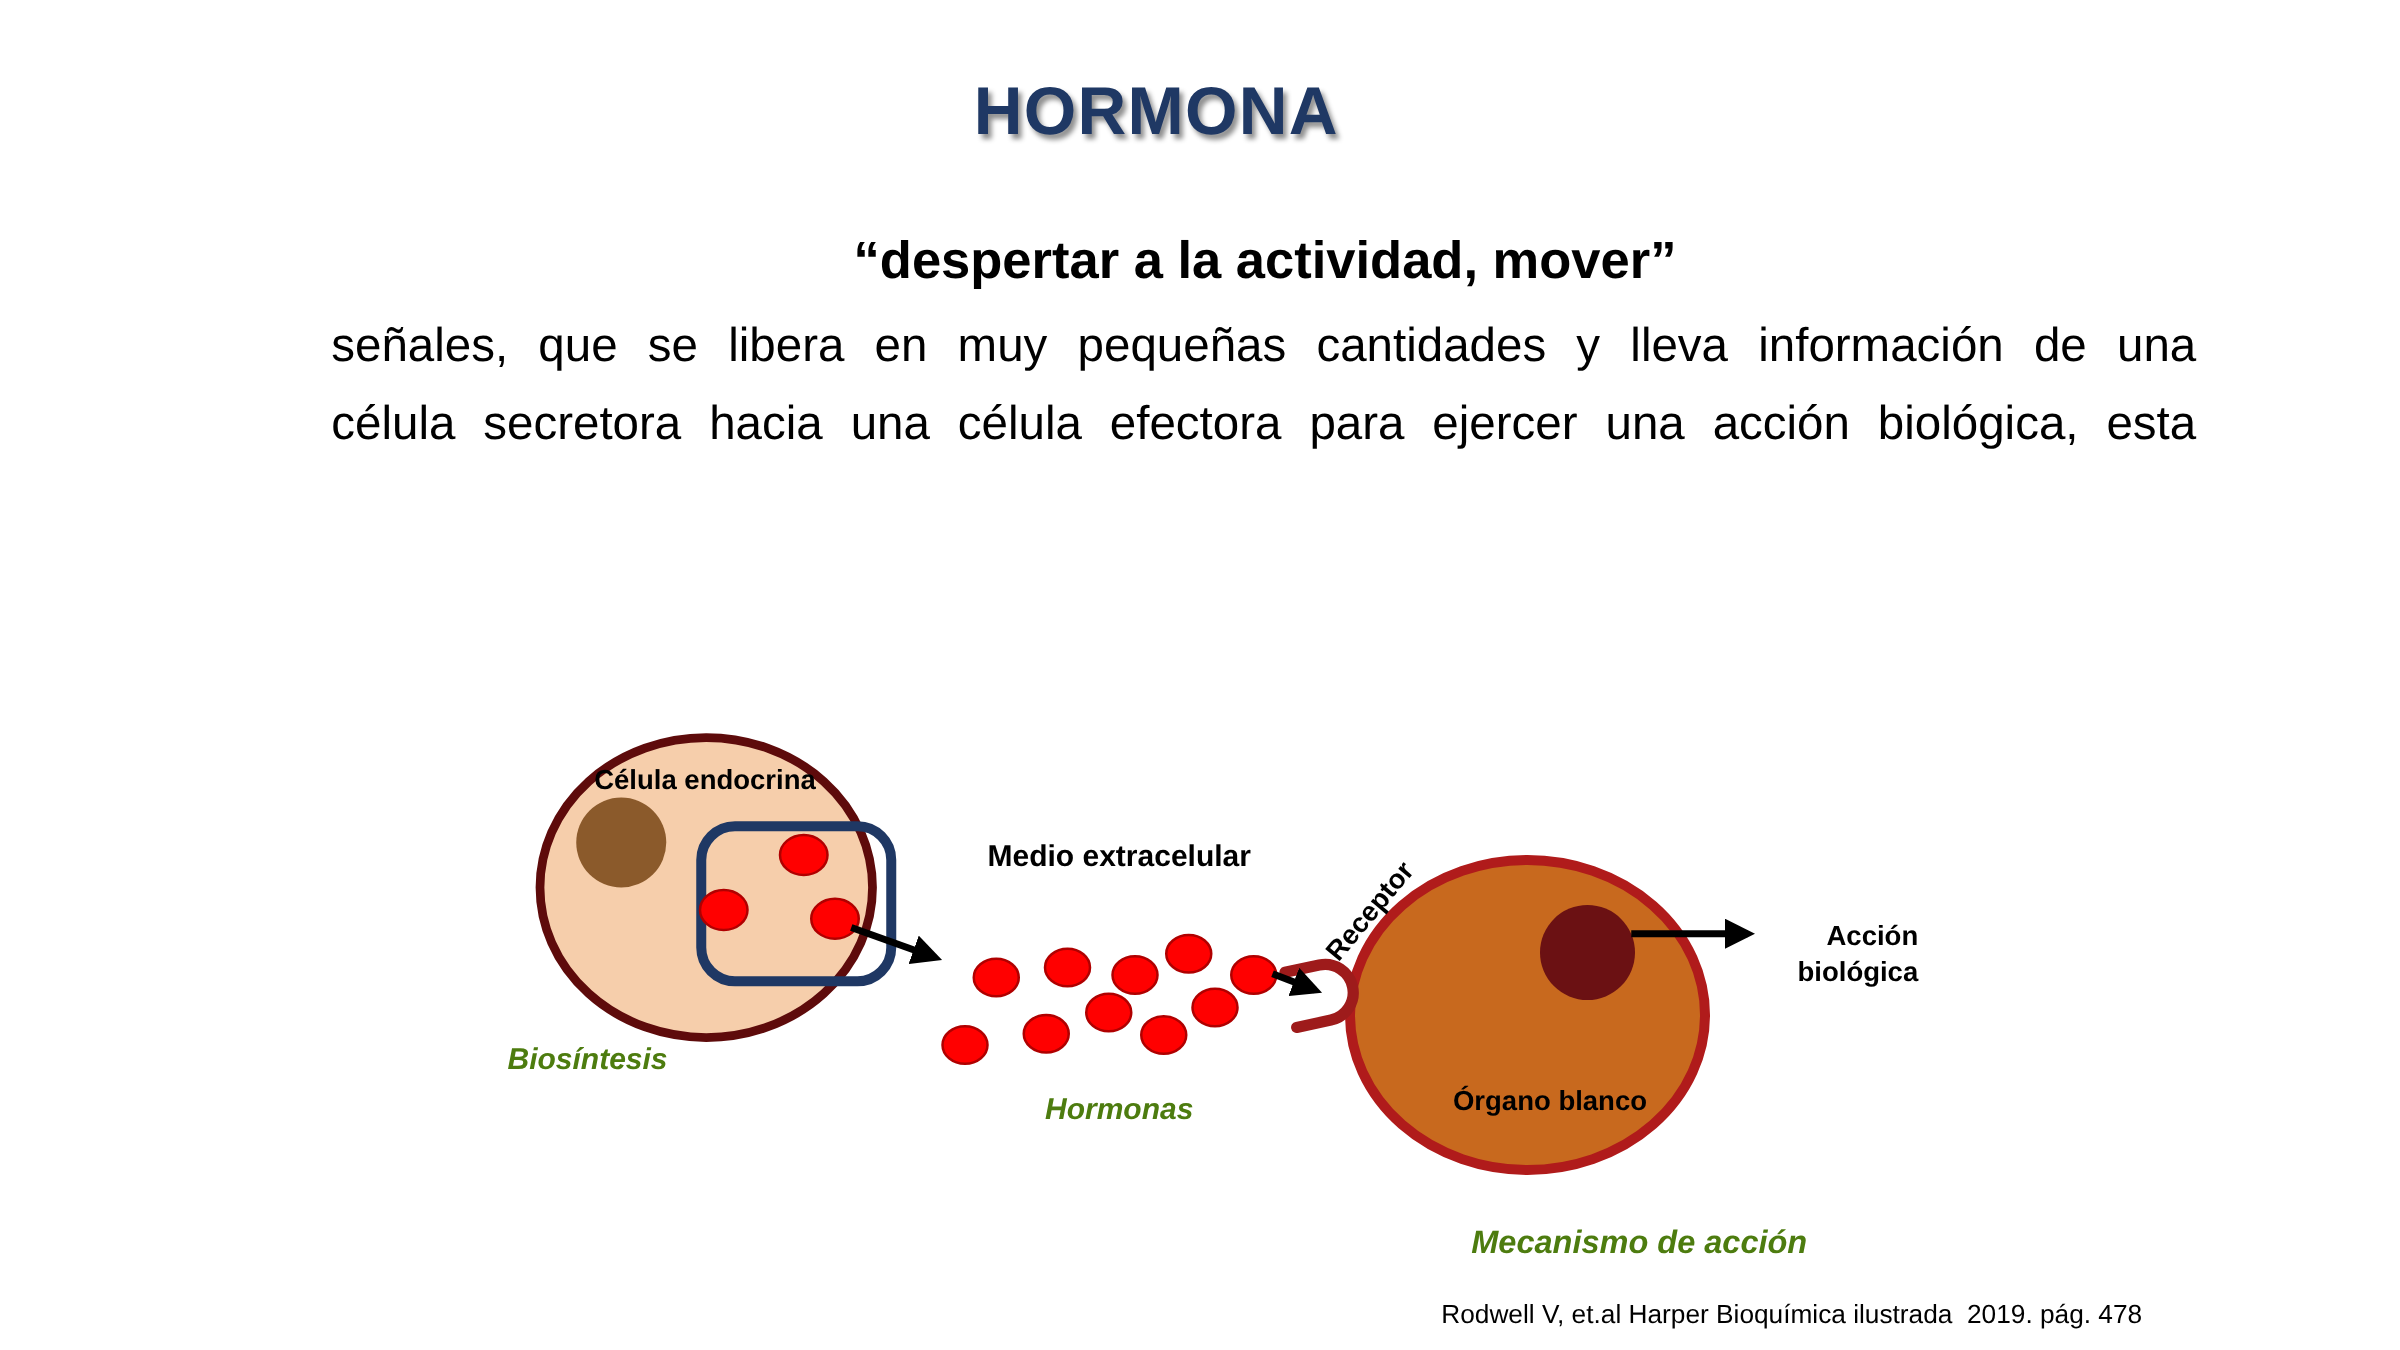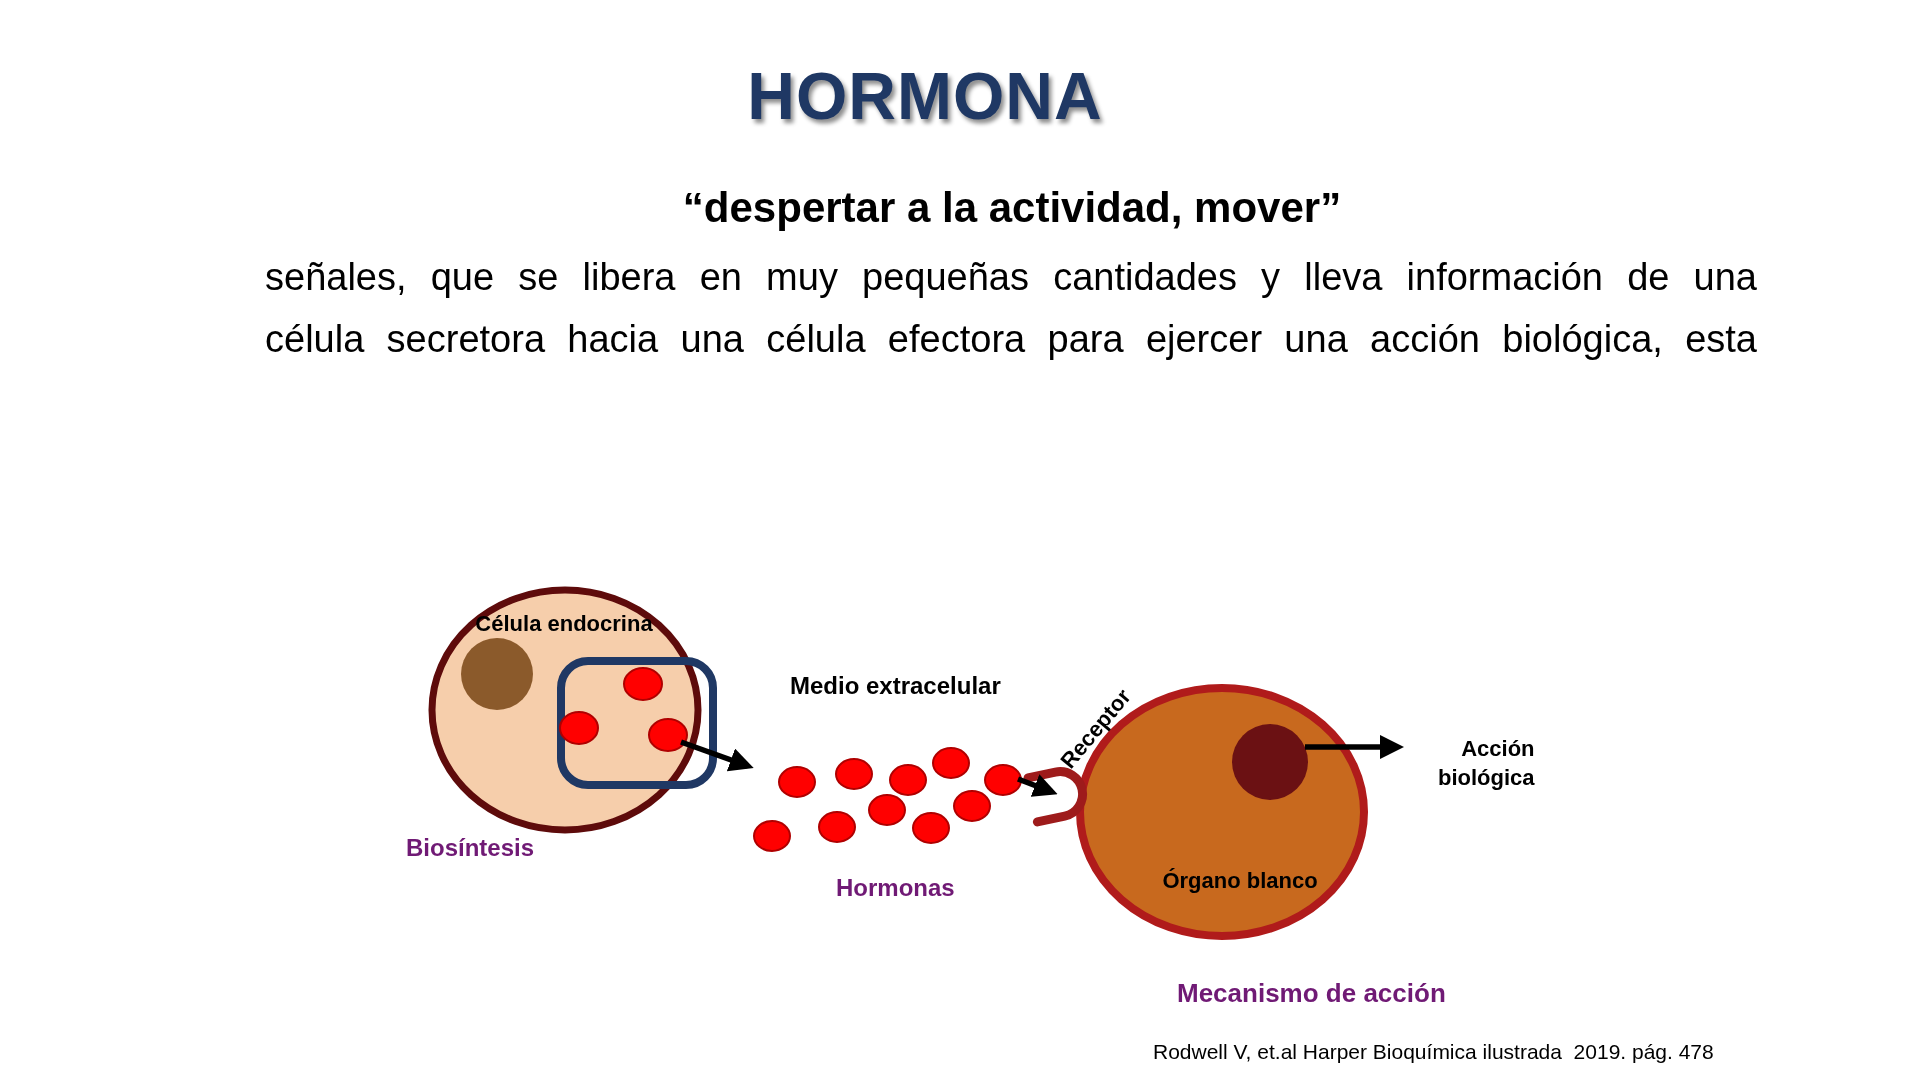--- a/index.html
+++ b/index.html
@@ -5,40 +5,40 @@
   html,body{margin:0;padding:0;background:#e9e9e9;}
   #slide{
     position:relative;width:1920px;height:1080px;background:#ffffff;
     overflow:hidden;font-family:"Liberation Sans",sans-serif;color:#000;
     margin:0 auto;
   }
   .abs{position:absolute;}
   
   #title{
     top:58px;left:925px;transform:translateX(-50%);
-    font-size:66px;font-weight:bold;letter-spacing:1px;
+    font-size:54px;font-weight:bold;letter-spacing:1px;
     color:#1F3864;text-shadow:3px 4px 4px #8f8f8f;white-space:nowrap;
   }
   
   #subtitle{
     top:184px;left:1012px;transform:translateX(-50%);
     font-size:42px;font-weight:bold;white-space:nowrap;
   }
   
   #paragraph{
     top:246px;left:265px;width:1492px;
     font-size:38px;line-height:62px;
   }
   .para-line{text-align:justify;text-align-last:justify;}
   .para-line.last{text-align-last:left;}
   
   .dlabel{font-weight:bold;font-size:22px;white-space:pre-line;}
   .center-x{transform:translateX(-50%);}
   #lbl-medio{font-size:24px;}
-  .red-label{color:#701a75;font-weight:bold;font-size:24px;white-space:nowrap;}
+  .red-label{color:#4d7c0f;font-style:italic;font-weight:bold;font-size:24px;white-space:nowrap;}
   #lbl-mecanismo{font-size:26px;margin-left:12px;}
   #lbl-receptor{
     transform:translate(-50%,-50%) rotate(-50deg);
     left:1096px;top:729px;white-space:nowrap;
   }
   #lbl-accion{line-height:29px;text-align:right;}
   #citation{
     top:1040px;left:1153px;font-size:21px;white-space:pre;
   }
   svg{position:absolute;top:0;left:0;}

